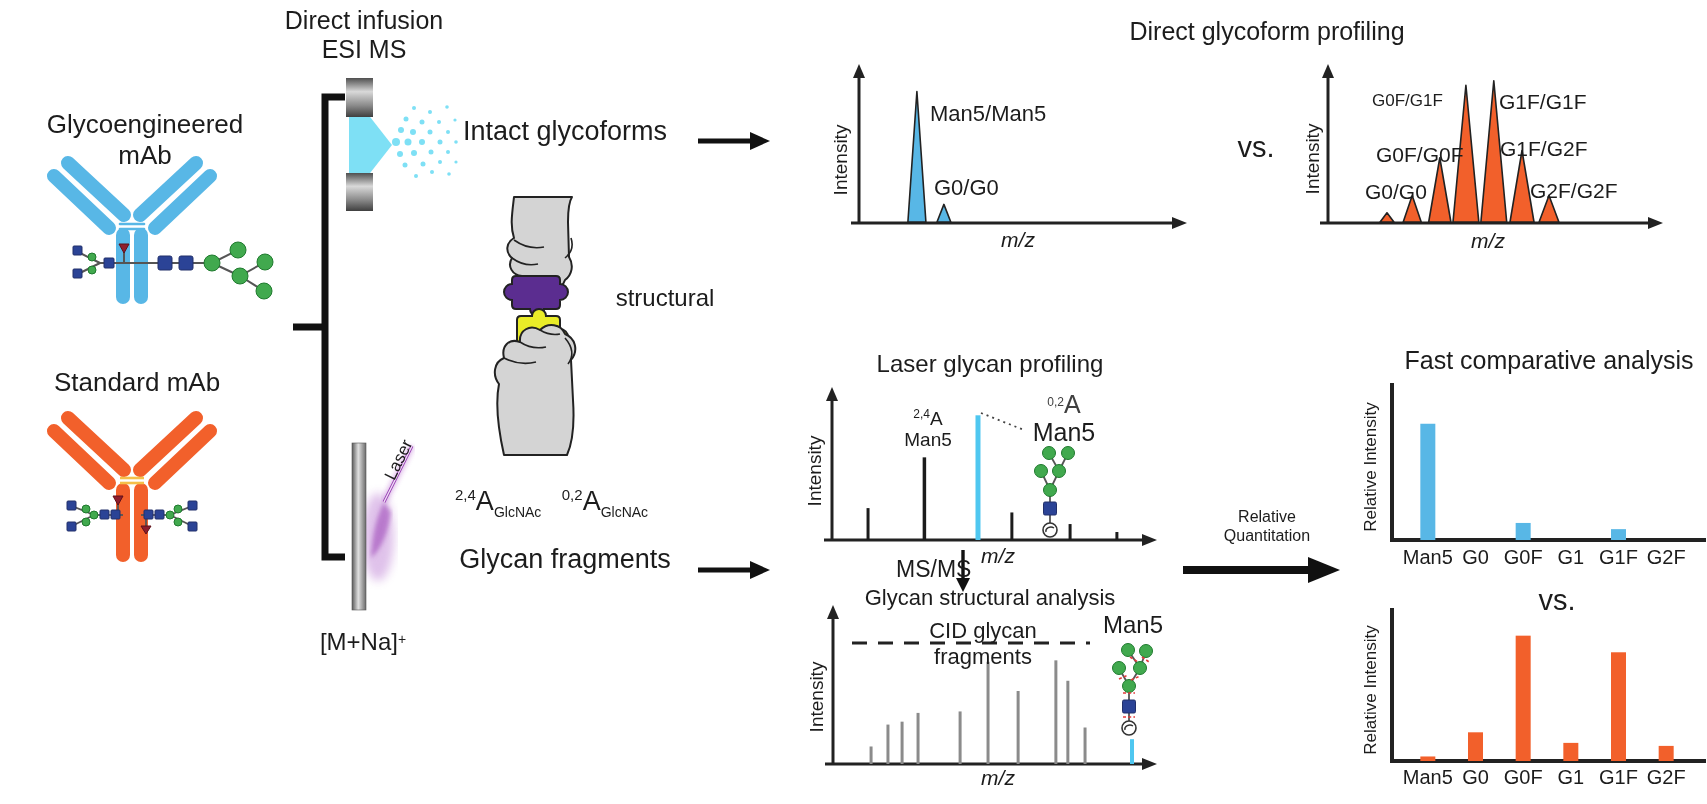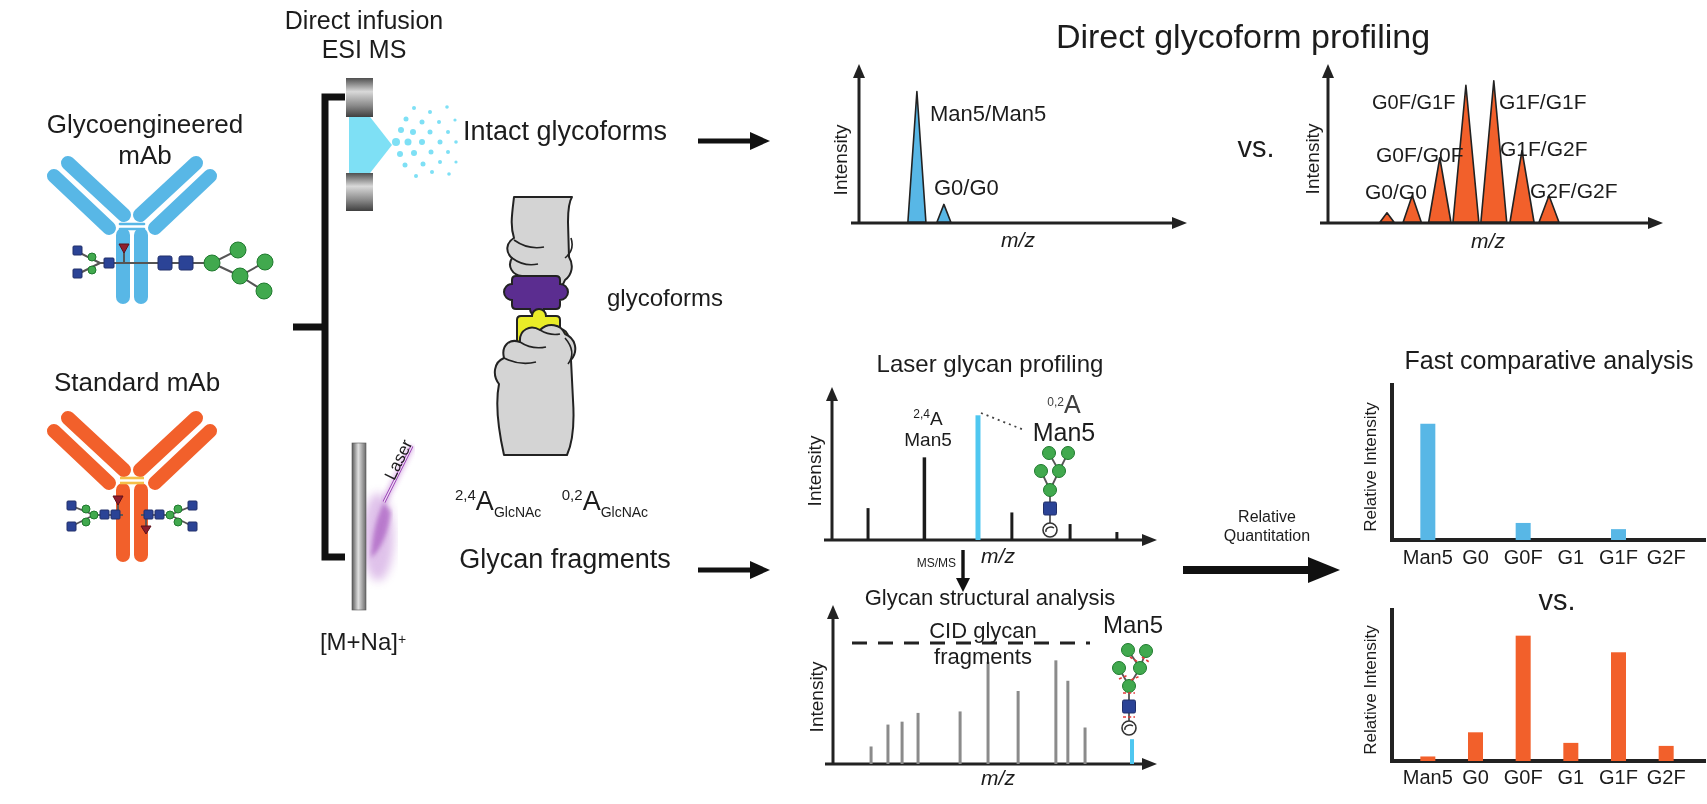--- a/index.html
+++ b/index.html
@@ -250,32 +250,32 @@
       <g fill="none" stroke="#222" stroke-width="1.6">
         <path d="M36,170 q16,8 32,4"></path>
           <path d="M52,154 q12,8 26,5"></path>
           <path d="M72,142 q10,6 20,4"></path>
         <path d="M97,150 q12,14 3,26"></path>
       </g>
     </g>
   </svg>
 
   <div class="abs ctr" style="left:568px;top:283px;width:194px;font-size:24px;line-height:1.22">
-    <div>glycoforms</div>
+    <div>structural</div>
   </div>
 
   <div class="abs nowrap" style="left:455px;top:486px">
     <span class="nsup">2,4</span><span class="nbase">A</span><span class="nsub">GlcNAc</span>
     <span style="margin-left:16px"></span>
     <span class="nsup">0,2</span><span class="nbase">A</span><span class="nsub">GlcNAc</span>
   </div>
 
   <div class="abs ctr" style="left:444px;top:544px;width:242px;font-size:27px">Glycan fragments</div>
 
-  <div class="abs ctr" style="left:1036px;top:17px;width:414px;font-size:34px">Direct glycoform profiling</div>
+  <div class="abs ctr" style="left:1060px;top:17px;width:414px;font-size:25px">Direct glycoform profiling</div>
 
   <svg class="abs" style="left:820px;top:60px" width="380" height="200" viewBox="0 0 380 200">
     <line x1="39" y1="163" x2="39" y2="16" stroke="#222" stroke-width="3"></line>
     <polygon points="33,18 39,4 45,18" fill="#222"></polygon>
     <line x1="31" y1="163" x2="352" y2="163" stroke="#222" stroke-width="3"></line>
     <polygon points="352,157 367,163 352,169" fill="#222"></polygon>
   <polygon points="87.9,162 96.9,31.439999999999998 105.9,162" fill="#58b7e6" stroke="#222" stroke-width="1.6" stroke-linejoin="round"></polygon>
       <polygon points="116.99999999999999,162 123.89999999999999,144.41 130.79999999999998,162" fill="#58b7e6" stroke="#222" stroke-width="1.6" stroke-linejoin="round"></polygon>
     </svg>
   <div class="vlab" style="left:841px;top:160px;font-size:19px">Intensity</div>
@@ -293,21 +293,21 @@
   <polygon points="80.1,162 87,152.85 93.9,162" fill="#f2602b" stroke="#222" stroke-width="1.6" stroke-linejoin="round"></polygon>
       <polygon points="103.2,162 112.2,135.45 121.2,162" fill="#f2602b" stroke="#222" stroke-width="1.6" stroke-linejoin="round"></polygon>
       <polygon points="128.70000000000002,162 139.8,97.75 150.9,162" fill="#f2602b" stroke="#222" stroke-width="1.6" stroke-linejoin="round"></polygon>
       <polygon points="153,162 165.9,25.25 178.8,162" fill="#f2602b" stroke="#222" stroke-width="1.6" stroke-linejoin="round"></polygon>
       <polygon points="180.9,162 193.8,20.900000000000006 206.70000000000002,162" fill="#f2602b" stroke="#222" stroke-width="1.6" stroke-linejoin="round"></polygon>
       <polygon points="210,162 222,90.5 234,162" fill="#f2602b" stroke="#222" stroke-width="1.6" stroke-linejoin="round"></polygon>
       <polygon points="239.1,162 249,135.45 258.9,162" fill="#f2602b" stroke="#222" stroke-width="1.6" stroke-linejoin="round"></polygon>
     </svg>
   <div class="vlab" style="left:1313px;top:159px;font-size:19px">Intensity</div>
   <div class="abs it ctr" style="left:1462px;top:229px;width:52px;font-size:21px">m/z</div>
-  <div class="abs nowrap" style="left:1372px;top:91px;font-size:20px">G0F/G1F</div>
+  <div class="abs nowrap" style="left:1372px;top:91px;font-size:17px">G0F/G1F</div>
   <div class="abs nowrap" style="left:1499px;top:90px;font-size:21px">G1F/G1F</div>
   <div class="abs nowrap" style="left:1376px;top:143px;font-size:21px">G0F/G0F</div>
   <div class="abs nowrap" style="left:1500px;top:137px;font-size:21px">G1F/G2F</div>
   <div class="abs nowrap" style="left:1365px;top:180px;font-size:21px">G0/G0</div>
   <div class="abs nowrap" style="left:1530px;top:179px;font-size:21px">G2F/G2F</div>
 
   <div class="abs ctr" style="left:858px;top:350px;width:264px;font-size:24px">Laser glycan profiling</div>
 
   <svg class="abs" style="left:808px;top:385px" width="365" height="170" viewBox="0 0 365 170">
     <line x1="24" y1="155" x2="24" y2="14" stroke="#222" stroke-width="3"></line>
@@ -347,21 +347,21 @@
         <circle cx="40" cy="11" r="6.5"></circle>
       <circle cx="13" cy="29" r="6.5"></circle>
         <circle cx="31" cy="29" r="6.5"></circle>
         <circle cx="22" cy="48" r="6.5"></circle>
     </g>
     <rect x="15.5" y="60" width="13" height="13" rx="1.5" fill="var(--navy)" stroke="#22306b"></rect>
     <circle cx="22" cy="88" r="7" fill="#fff" stroke="#333" stroke-width="1.6"></circle>
     <path d="M18,90 a5,4 0 0 1 8,-4" fill="none" stroke="#333" stroke-width="1.4"></path>
   </svg>
 
-  <div class="abs rt" style="left:896px;top:556px;width:60px;font-size:12px">MS/MS</div>
+  <div class="abs rt" style="left:896px;top:556px;width:60px;font-size:23px">MS/MS</div>
 
   <div class="abs ctr" style="left:845px;top:585px;width:290px;font-size:22px">Glycan structural analysis</div>
 
   <svg class="abs" style="left:808px;top:603px" width="365" height="185" viewBox="0 0 365 185">
     <line x1="25" y1="161" x2="25" y2="14" stroke="#222" stroke-width="3"></line>
     <polygon points="19,16 25,2 31,16" fill="#222"></polygon>
     <line x1="17" y1="161" x2="334" y2="161" stroke="#222" stroke-width="3"></line>
     <polygon points="334,155 349,161 334,167" fill="#222"></polygon>
     <line x1="44" y1="40" x2="282" y2="40" stroke="#222" stroke-width="3" stroke-dasharray="15 11"></line>
   <line x1="63.068" y1="161" x2="63.068" y2="143.48" stroke="#8b8b8b" stroke-width="3"></line>

